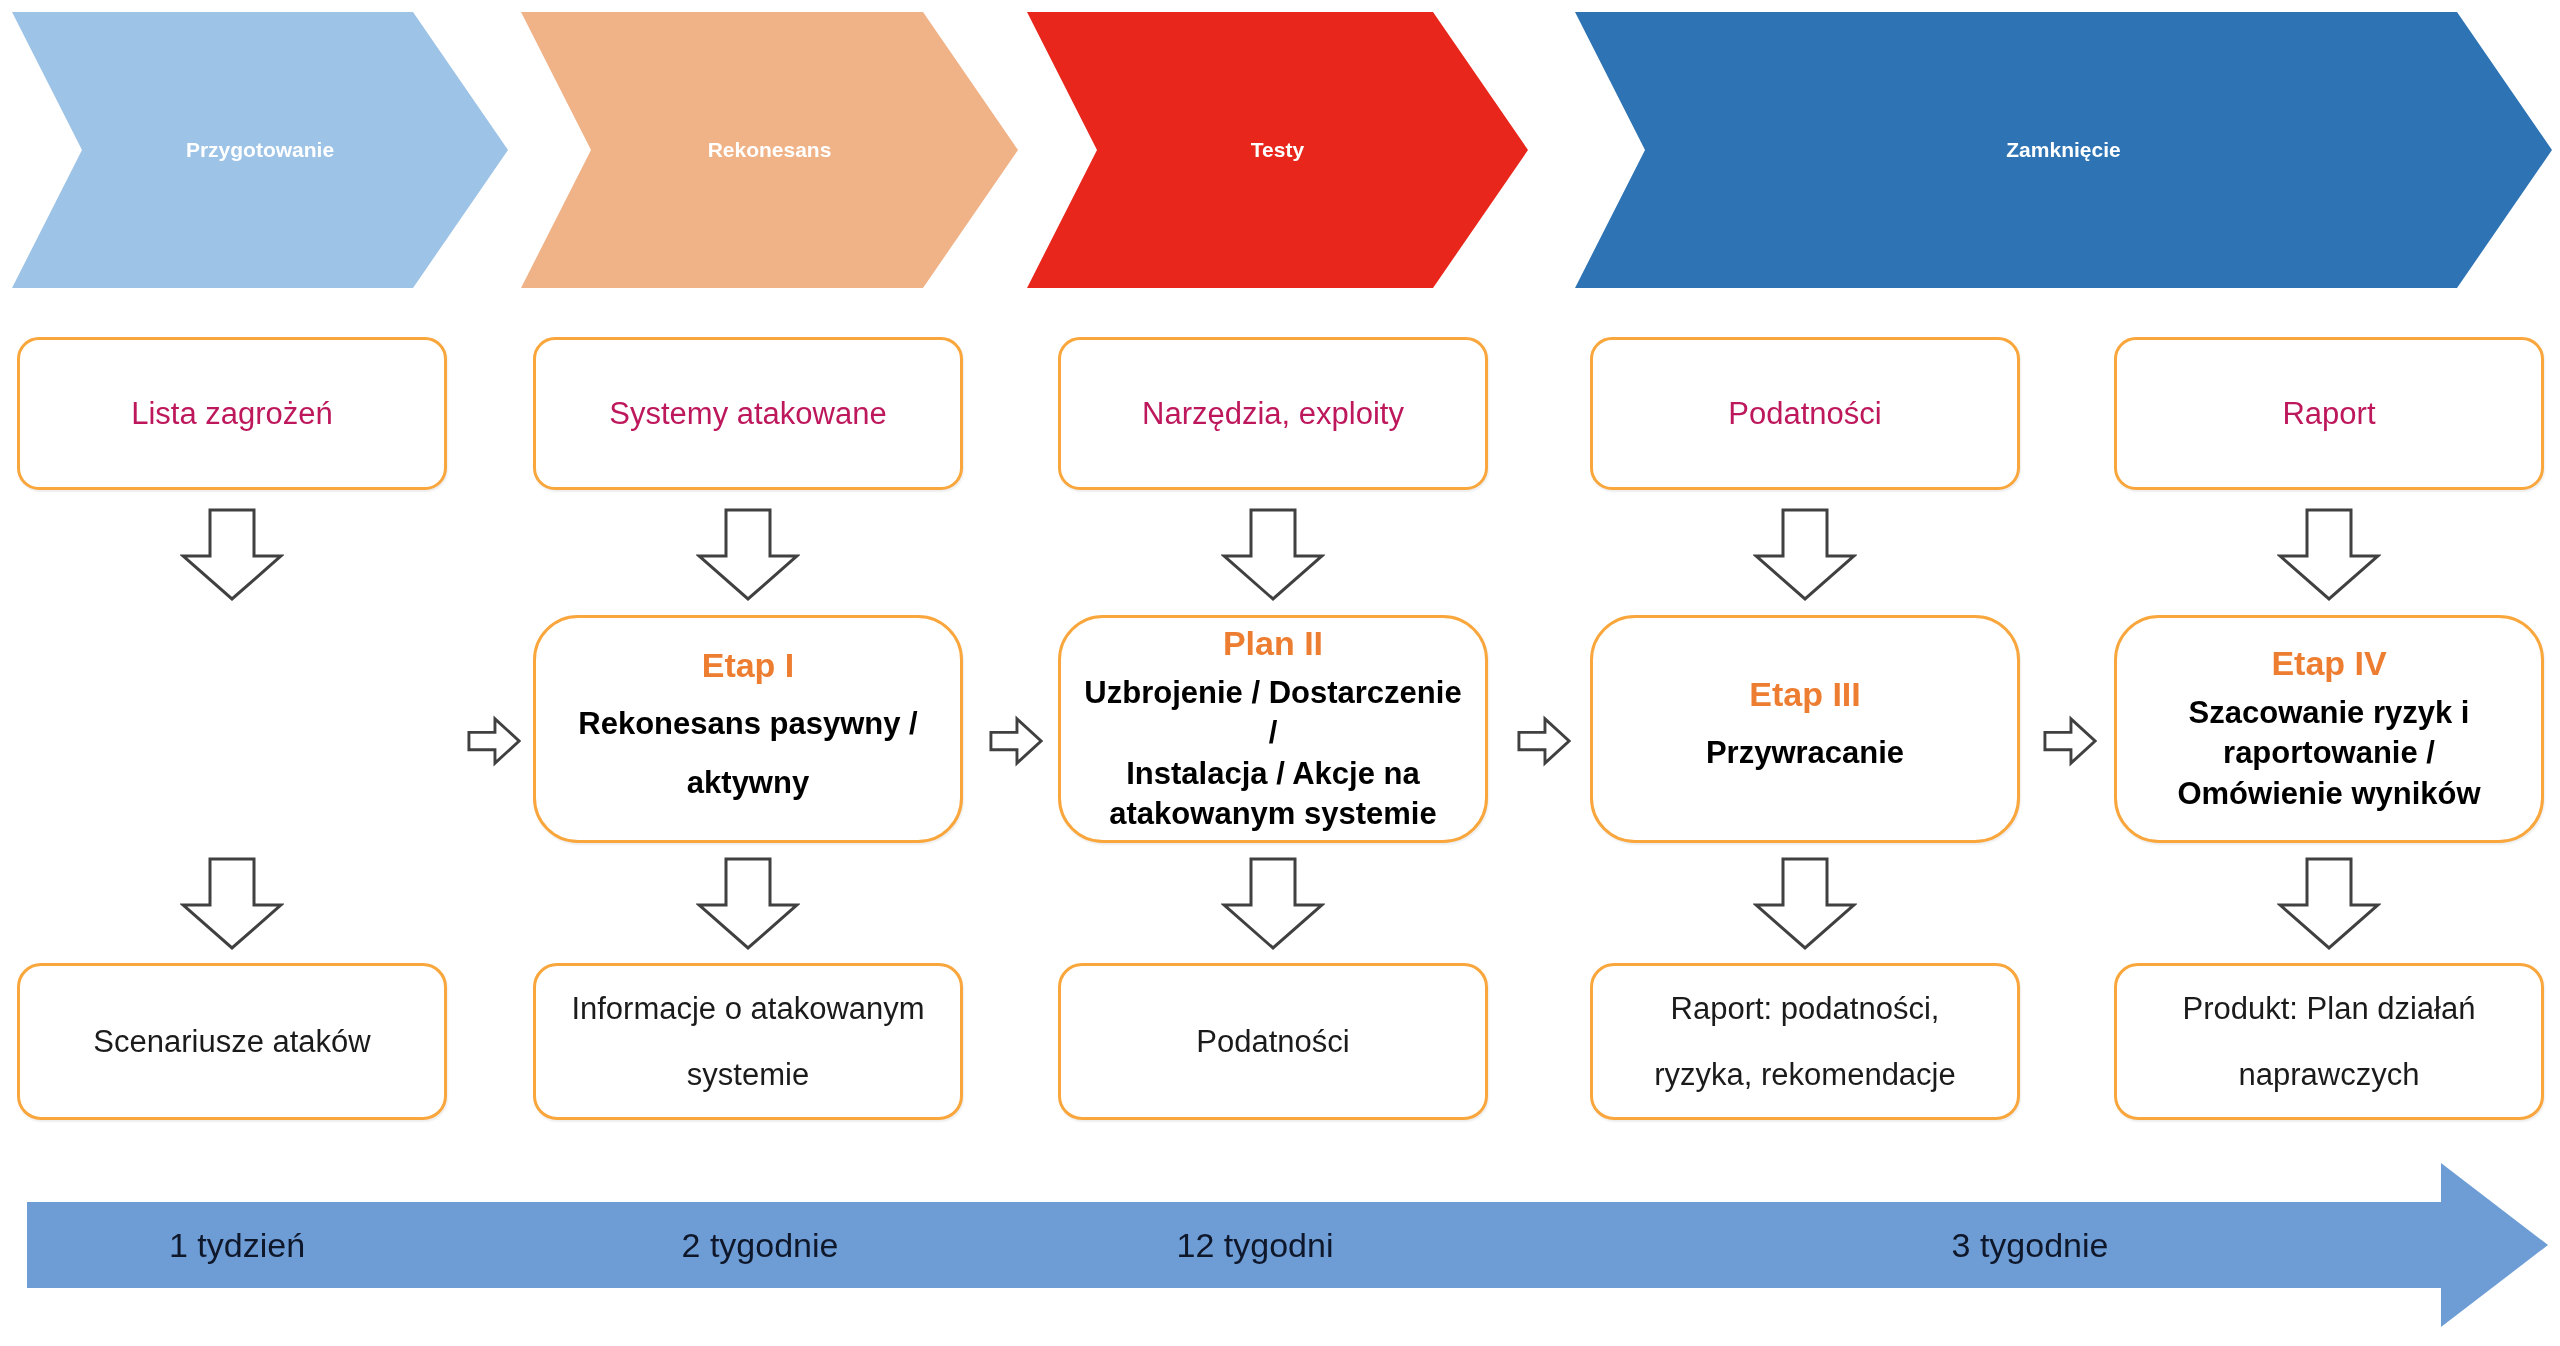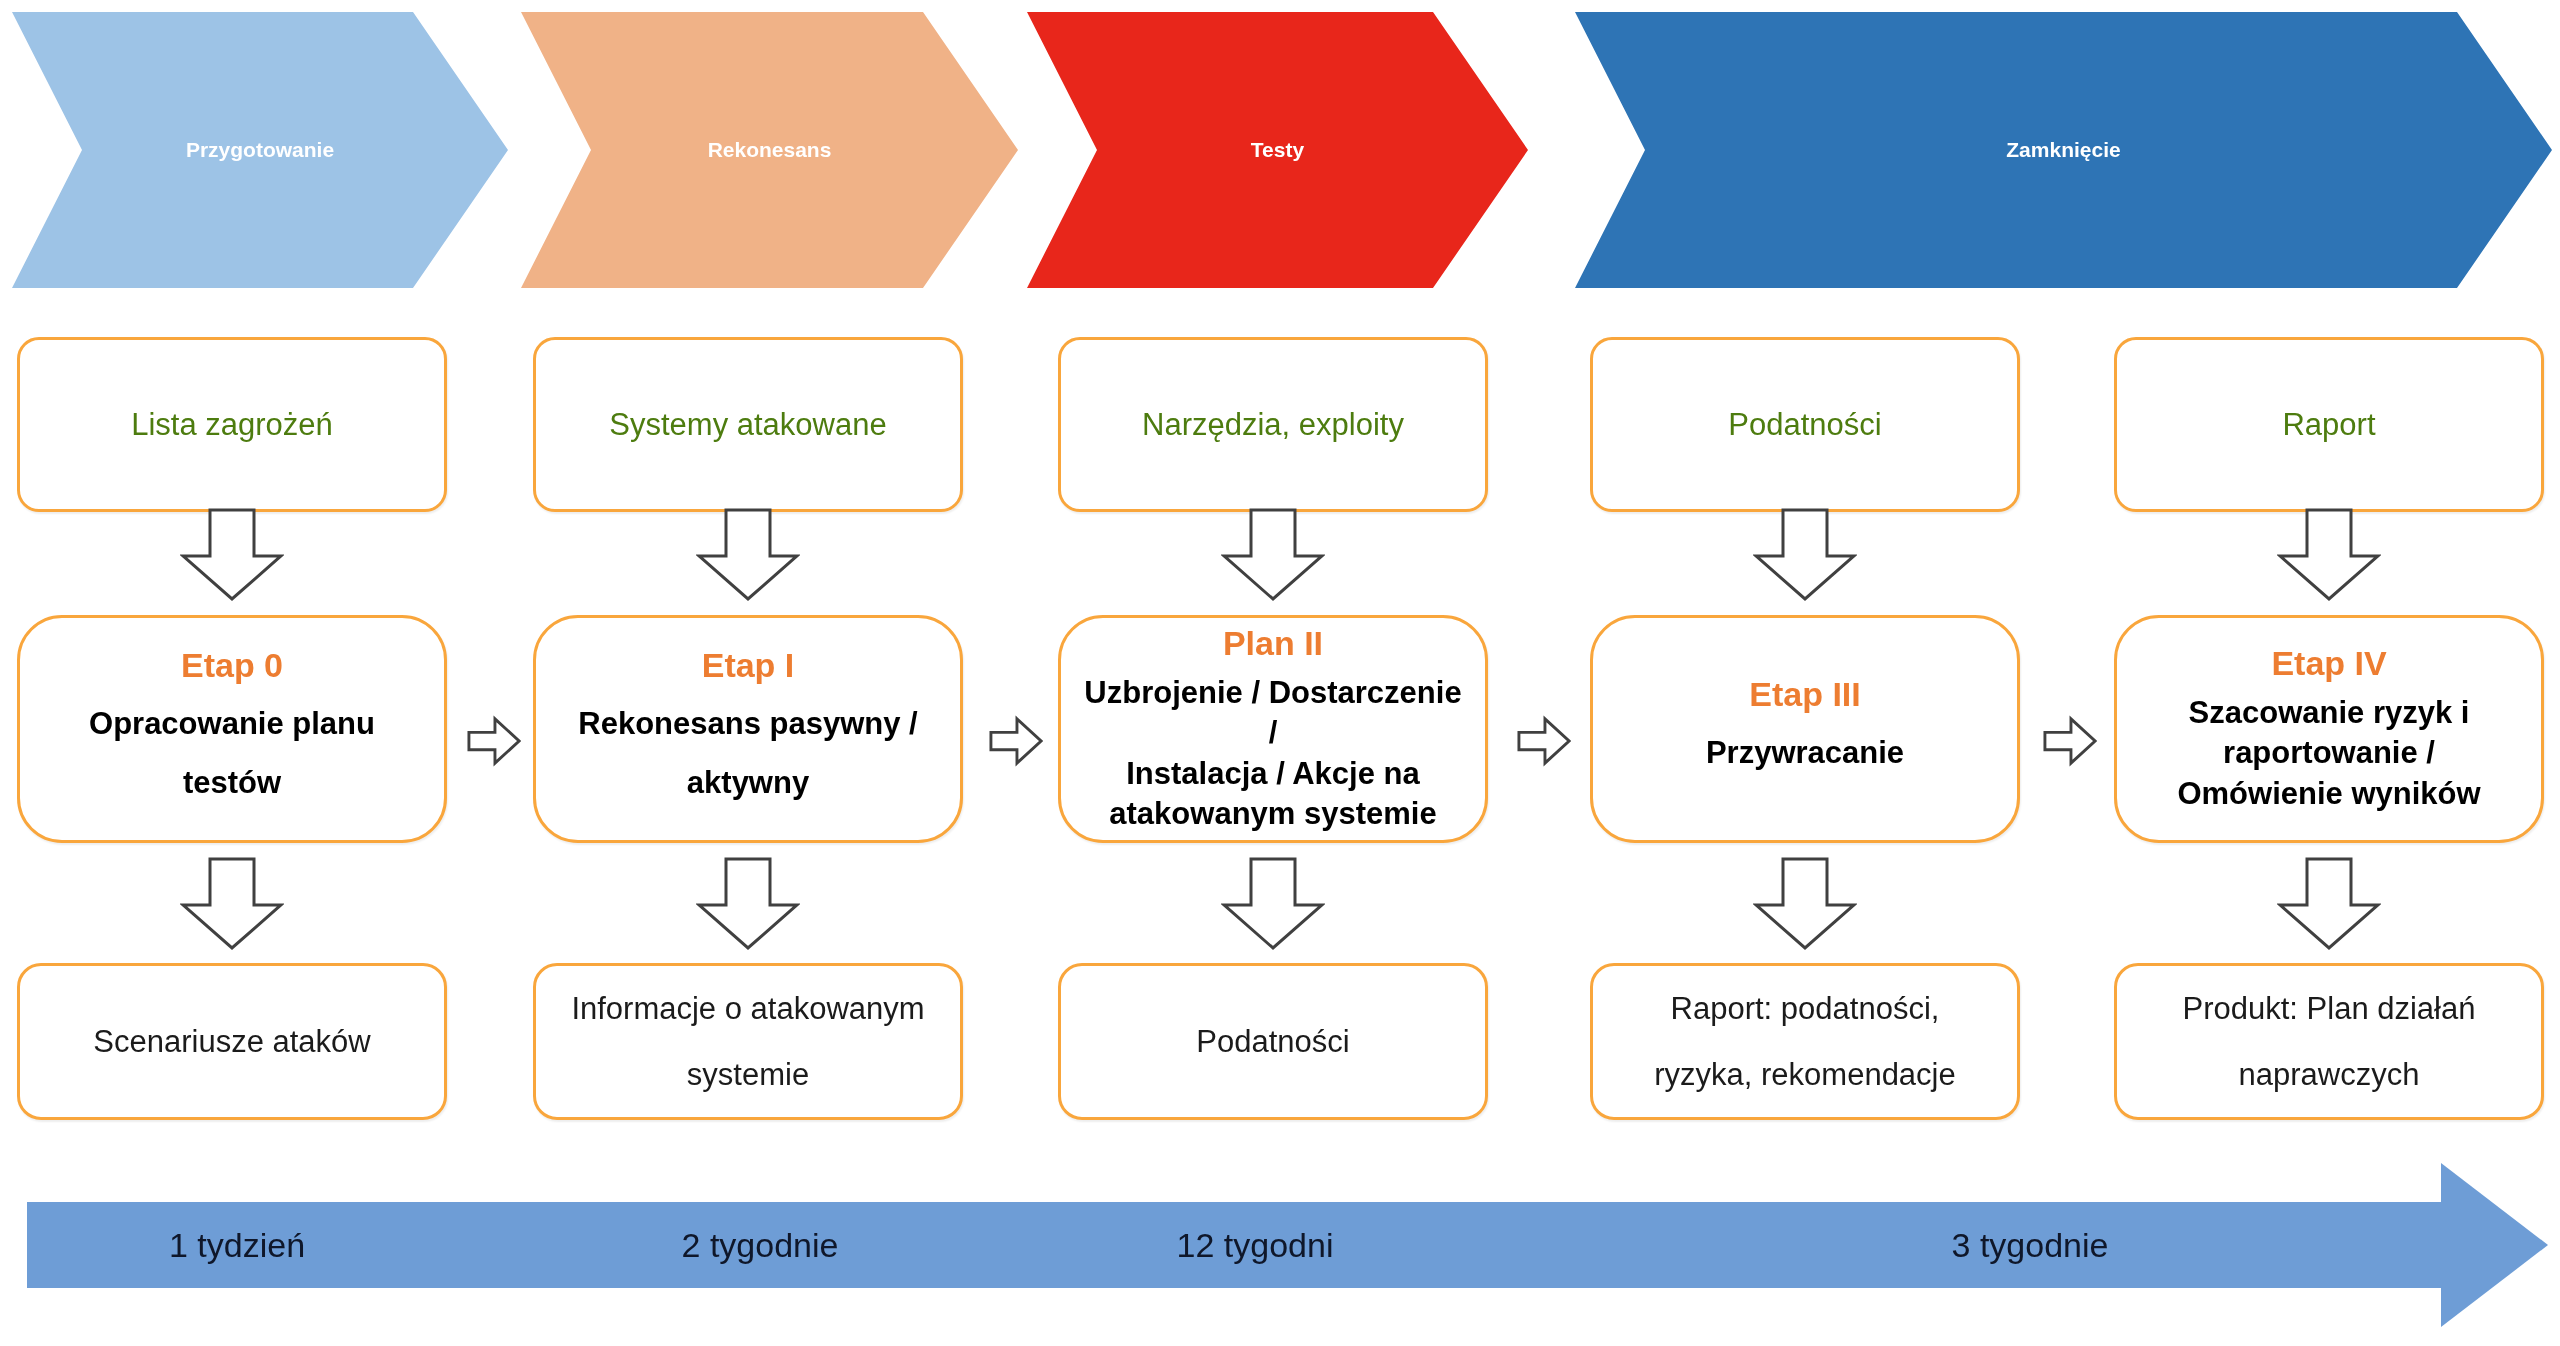--- a/index.html
+++ b/index.html
@@ -29,21 +29,21 @@
 
   .obox{
     position:absolute;left:0;width:430px;
     border:3px solid var(--box-border,#F9A63C);
     background:#fff;
     box-sizing:border-box;
     display:flex;flex-direction:column;align-items:center;justify-content:center;
     text-align:center;
     box-shadow:1px 2px 2px rgba(0,0,0,0.07);
   }
-  .input-box{top:337px;height:175px;border-radius:22px;font-size:31px;color:#4d7c0f;}
+  .input-box{top:337px;height:153px;border-radius:22px;font-size:31px;color:#be185d;}
   .stage-box{top:615px;height:228px;border-radius:45px;padding:0 18px;}
   .output-box{top:963px;height:157px;border-radius:24px;font-size:31px;color:#1b1b1b;line-height:2.1;white-space:pre-line;}
 
   .stage-title{color:var(--stage-title,#ED7D31);font-weight:bold;font-size:34px;margin-bottom:10px;}
   .stage-desc{color:#000;font-weight:bold;font-size:31px;white-space:pre-line;line-height:1.9;}
   .col-3 .stage-desc,.col-5 .stage-desc{line-height:1.3;}
 
   
   .down-arrow{position:absolute;left:163px;width:104px;height:94px;}
   .down-arrow-1{top:508px;} .down-arrow-2{top:857px;}
@@ -86,25 +86,20 @@
     <span>Zamknięcie</span>
   </div>
 
   <div class="col col-1">
     <div class="obox input-box">
       <span>Lista zagrożeń</span>
     </div>
     <svg class="block-arrow down-arrow down-arrow-1" viewBox="0 0 104 94">
         <path d="M30 2 H74 V48 H101 L52 91 L3 48 H30 Z"></path>
       </svg>
-    <div class="obox stage-box">
-      <div class="stage-title">Etap 0</div>
-      <div class="stage-desc">Opracowanie planu
-testów</div>
-    </div>
     <svg class="block-arrow down-arrow down-arrow-2" viewBox="0 0 104 94">
         <path d="M30 2 H74 V48 H101 L52 91 L3 48 H30 Z"></path>
       </svg>
     <div class="obox output-box">
       <span>Scenariusze ataków</span>
     </div>
   </div>
 
   <div class="col col-2">
     <div class="obox input-box">

